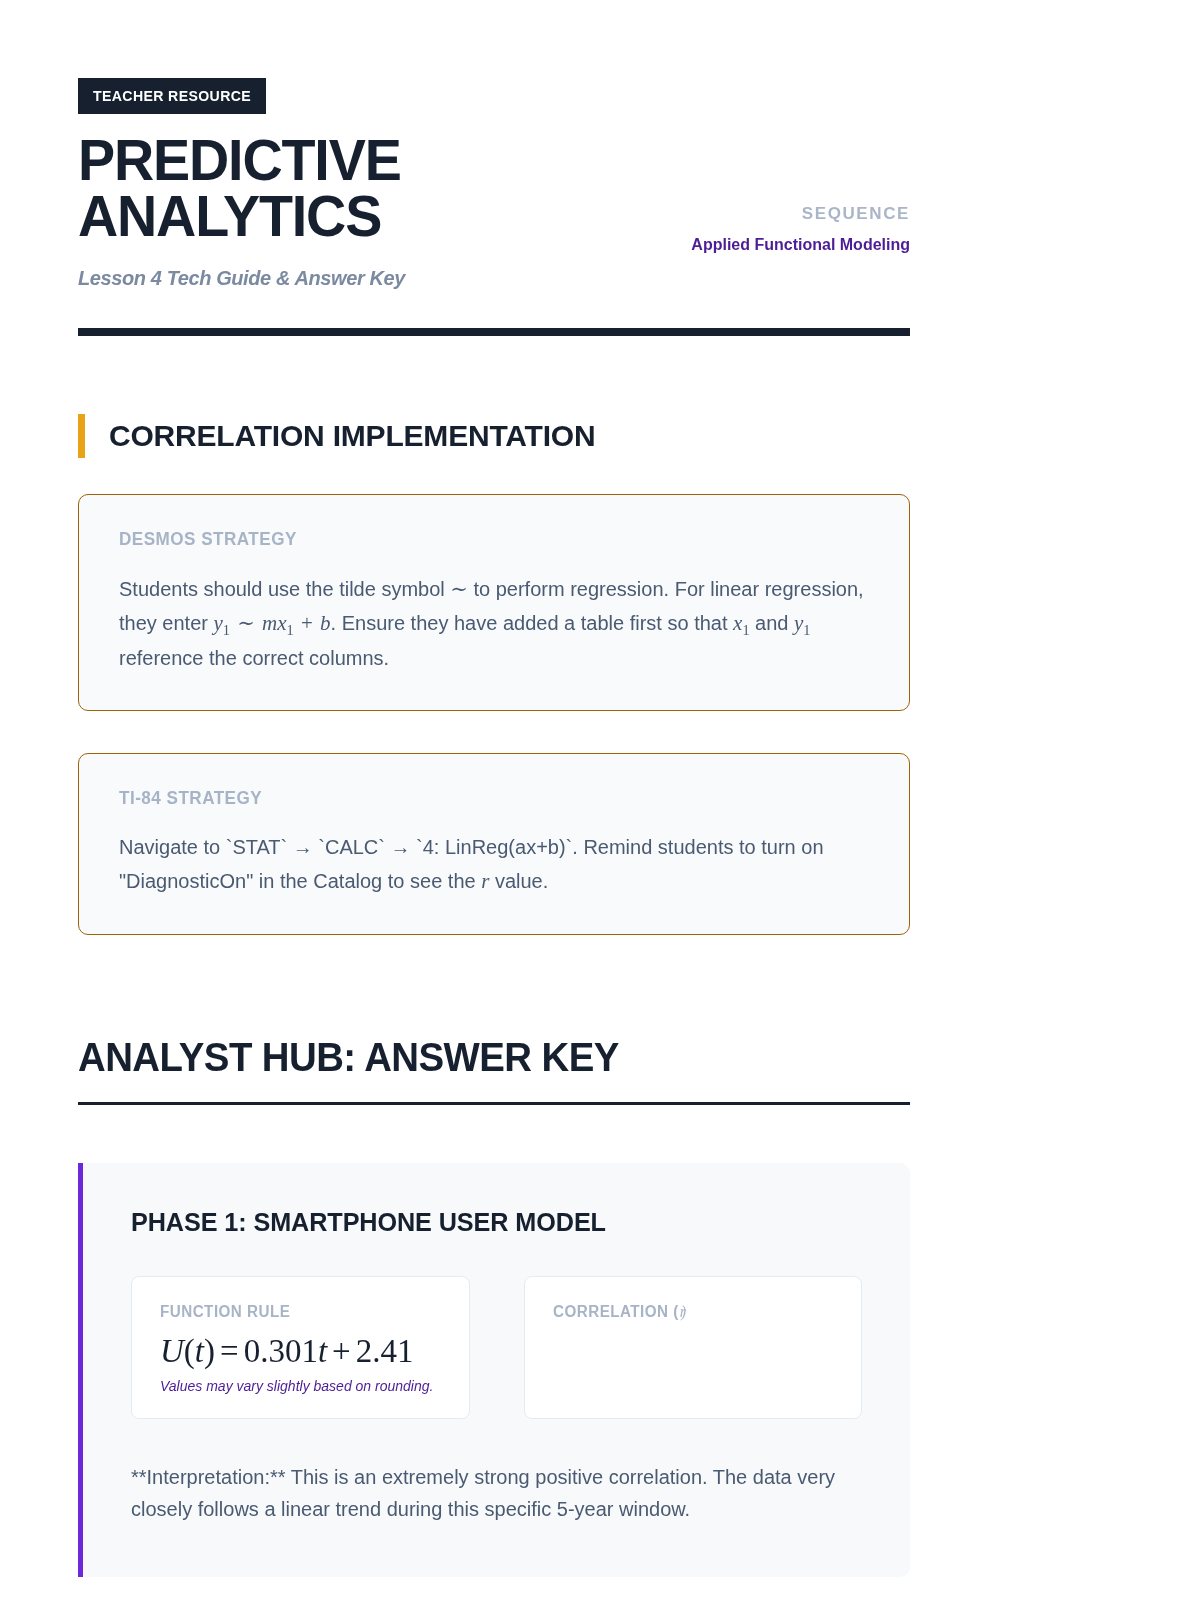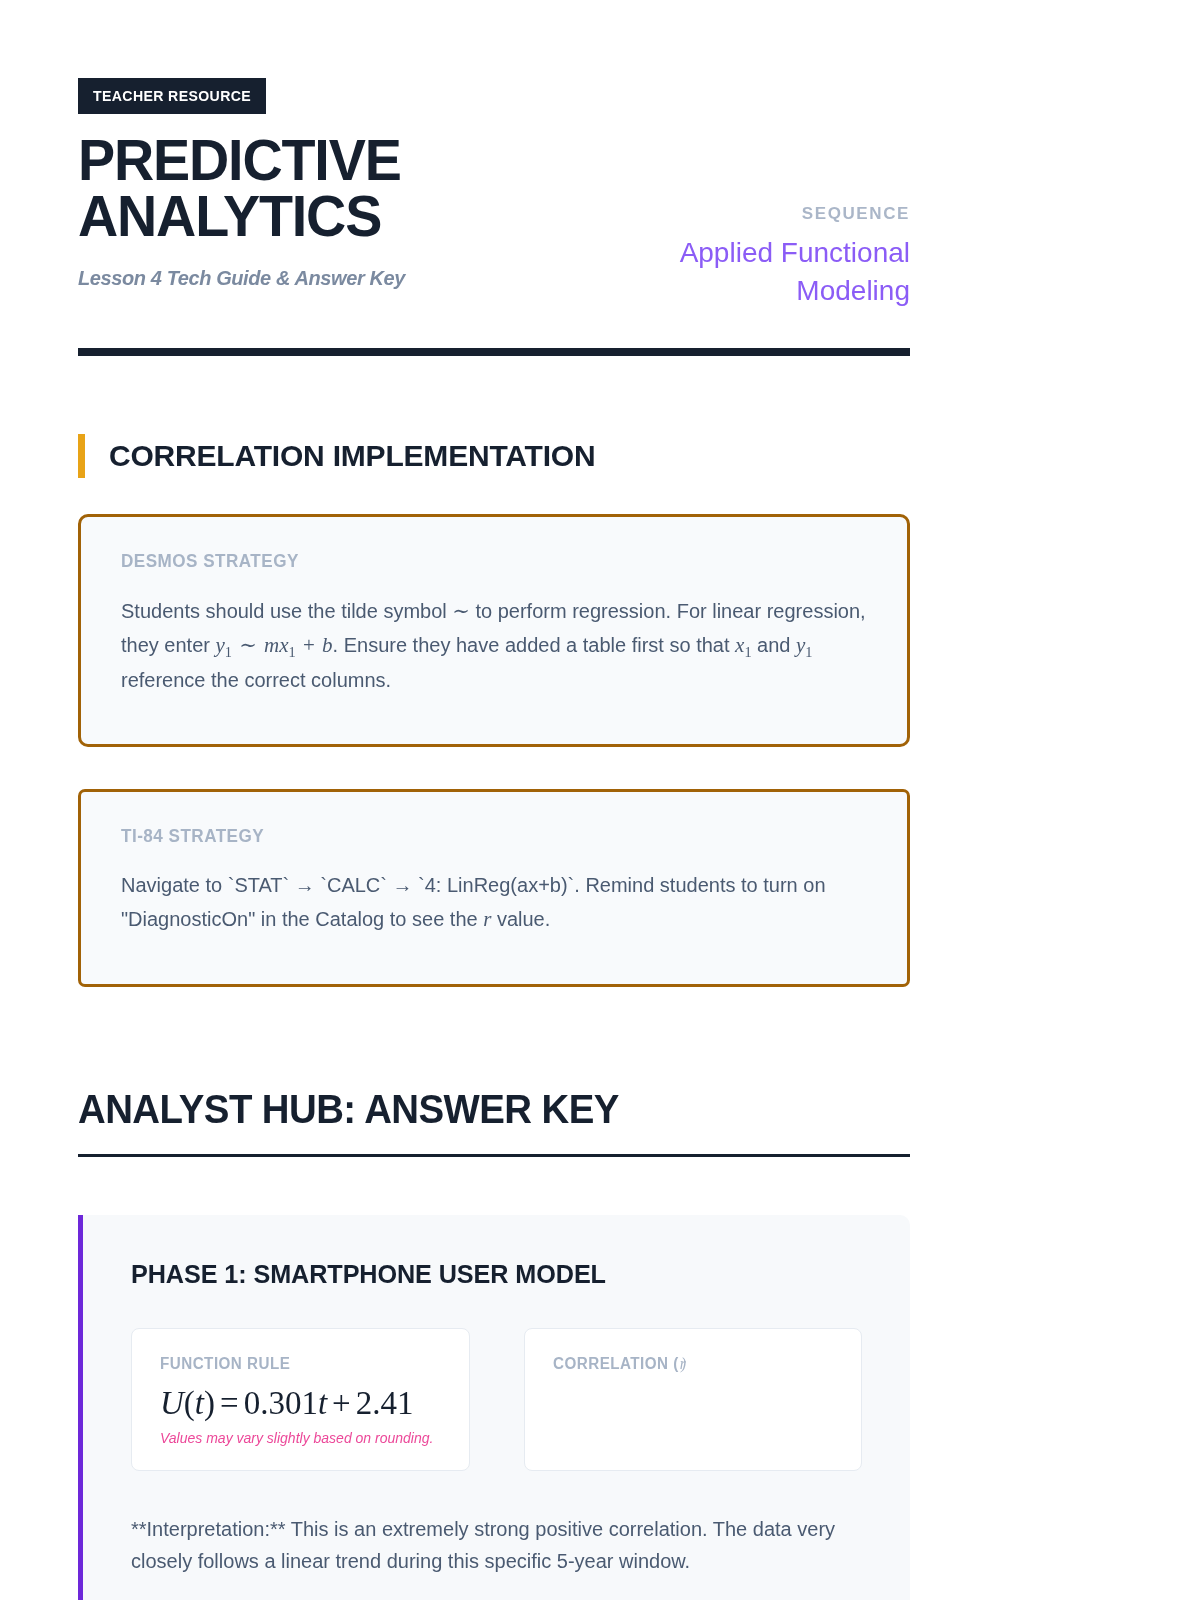--- a/index.html
+++ b/index.html
@@ -66,24 +66,24 @@
     min-width: 250px;
   }
   .sequence-label {
     font-size: 17px;
     font-weight: bold;
     letter-spacing: 1.6px;
     color: #aab6c8;
   }
   .sequence-value {
     margin-top: 10px;
-    font-size: 28px;
-    font-weight: normal;
+    font-size: 16px;
+    font-weight: bold;
     line-height: 1.35;
-    color: #8b5cf6;
+    color: #4c1d95;
     max-width: 240px;
     margin-left: auto;
   }
 
   .rule-thick {
     height: 8px;
     background: #16202f;
     margin-top: 38px;
   }
 
@@ -103,26 +103,26 @@
   .section-title {
     font-size: 30px;
     font-weight: bold;
     letter-spacing: -0.2px;
     color: #16202f;
   }
 
   
   .info-card {
     margin-top: 36px;
-    border: 3px solid #a16207;
+    border: 1px solid #a16207;
     border-radius: 10px;
     background: #f8fafc;
-    padding: 34px 40px 48px 40px;
-  }
-  .info-card.second { margin-top: 42px; border-radius: 7px; }
+    padding: 34px 40px 36px 40px;
+  }
+  .info-card.second { margin-top: 42px; }
   .card-kicker {
     font-size: 18px;
     font-weight: bold;
     letter-spacing: 0.5px;
     color: #a7b4c6;
     transform: scaleX(0.95);
     transform-origin: left center;
   }
   .card-body {
     margin-top: 22px;
@@ -213,21 +213,21 @@
     font-size: 33px;
     color: #16202f;
   }
   .answer-value .ital { font-style: italic; }
   .answer-value .op { padding: 0 5px; }
   .answer-value.green { color: #1f9d55; }
   .answer-note {
     margin-top: 8px;
     font-size: 14px;
     font-style: italic;
-    color: #ec4899;
+    color: #4c1d95;
   }
 
   .interpretation {
     margin-top: 42px;
     font-size: 20px;
     line-height: 1.62;
     color: #4a5a71;
     max-width: 900px;
   }
 </style>

